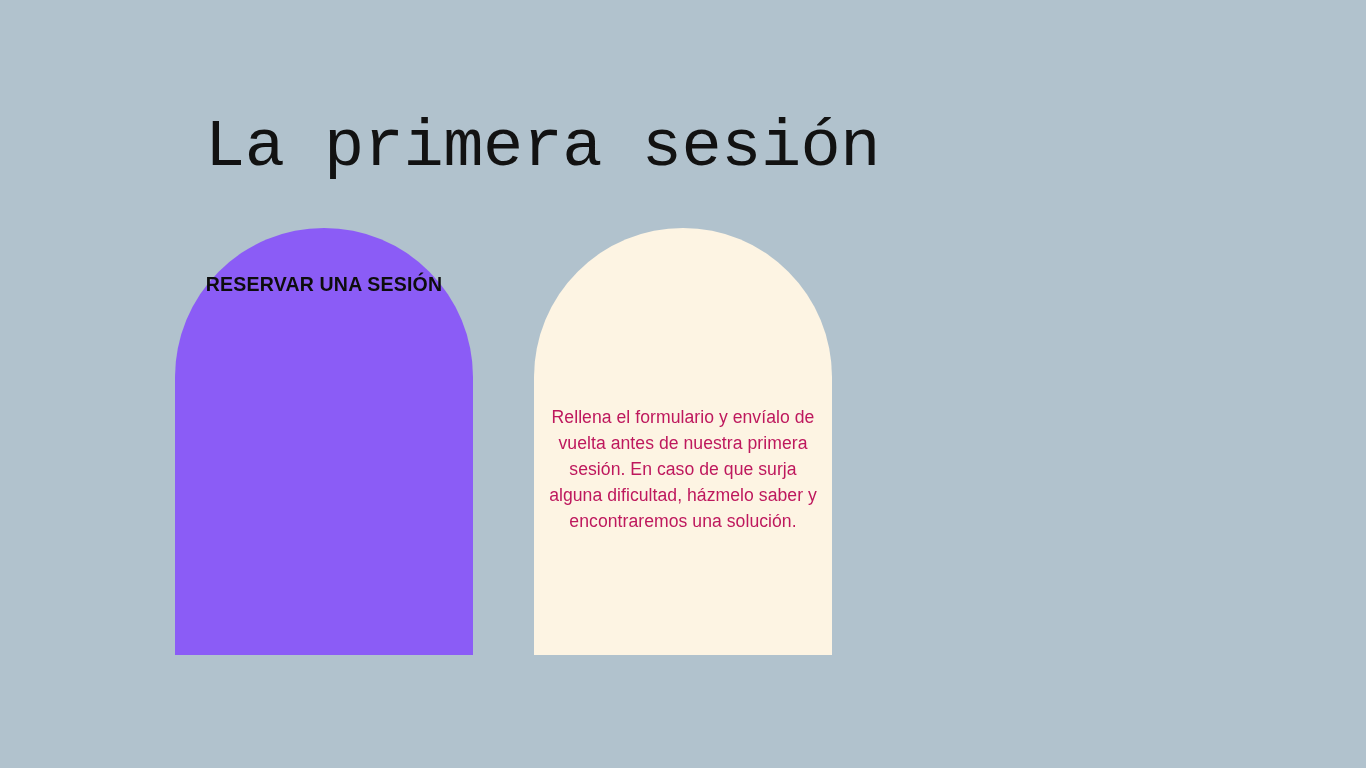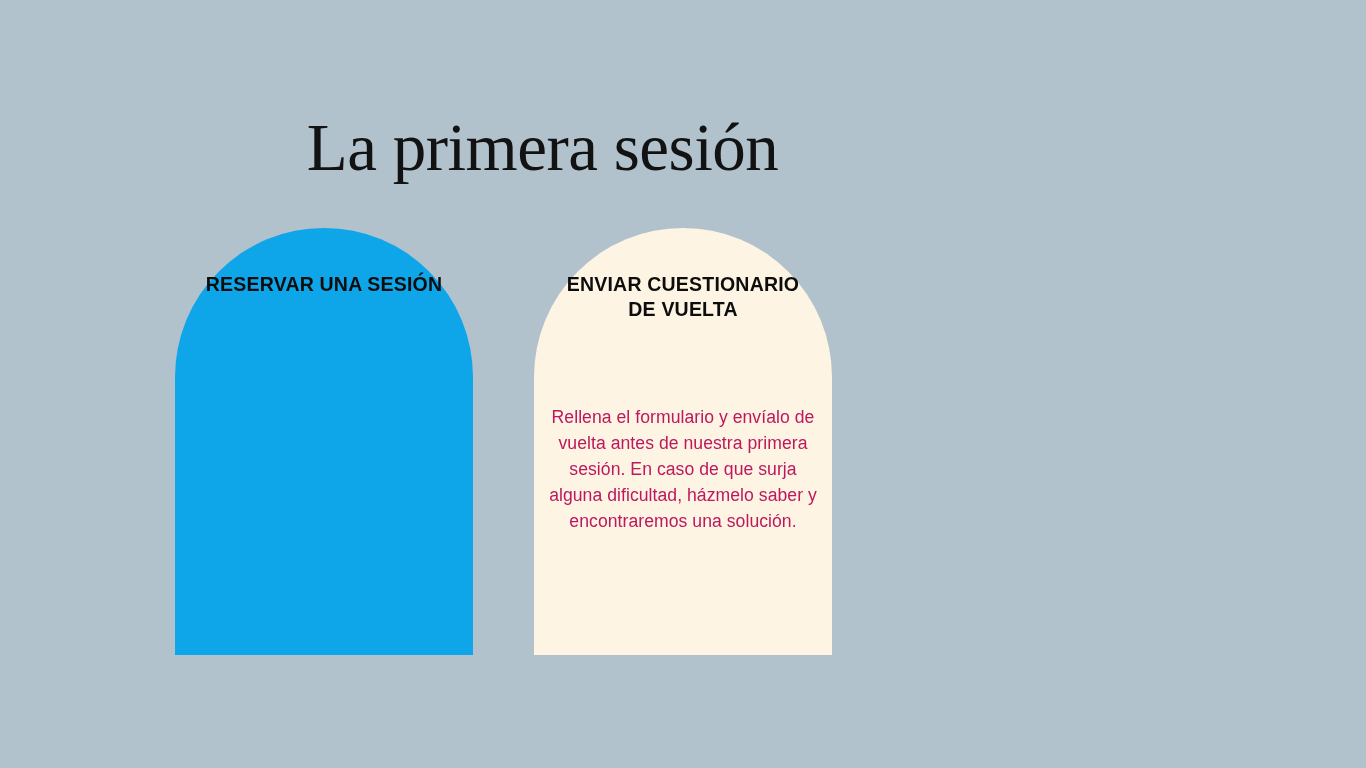--- a/index.html
+++ b/index.html
@@ -23,21 +23,21 @@
     background: #b1c2cd;
   }
 
   
   .slide-title {
     position: absolute;
     top: 103px;
     left: 0;
     width: 1085px;
     text-align: center;
-    font-family: Liberation Serif, serif;
+    font-family: Liberation Mono, monospace;
     font-size: 67px;
     font-weight: 300;
     line-height: 88px;
     letter-spacing: -0.5px;
     color: #121212;
     white-space: nowrap;
   }
 
   
   .cards {
@@ -100,24 +100,23 @@
 </style>
 </head>
 <body>
 
 <div class="slide" style="background: rgb(177, 194, 205);">
 
   <div class="slide-title" style="color: rgb(18, 18, 18);">La primera sesión</div>
 
   <div class="cards">
 
-    <div class="arch-card card-1" style="background: #0ea5e9;">
+    <div class="arch-card card-1" style="background: #8b5cf6;">
       <div class="card-heading" style="color: rgb(13, 13, 13);">RESERVAR UNA SESIÓN</div>
     </div>
 
     <div class="arch-card card-2" style="background: rgb(253, 244, 227);">
-      <div class="card-heading" style="color: rgb(13, 13, 13);">ENVIAR CUESTIONARIO DE VUELTA</div>
       <div class="card-body" style="color: #be185d;">Rellena el formulario y envíalo de vuelta antes de nuestra primera sesión. En caso de que surja alguna dificultad, házmelo saber y encontraremos una solución.</div>
     </div>
 
 
   </div>
 </div>
 
 </body></html>

